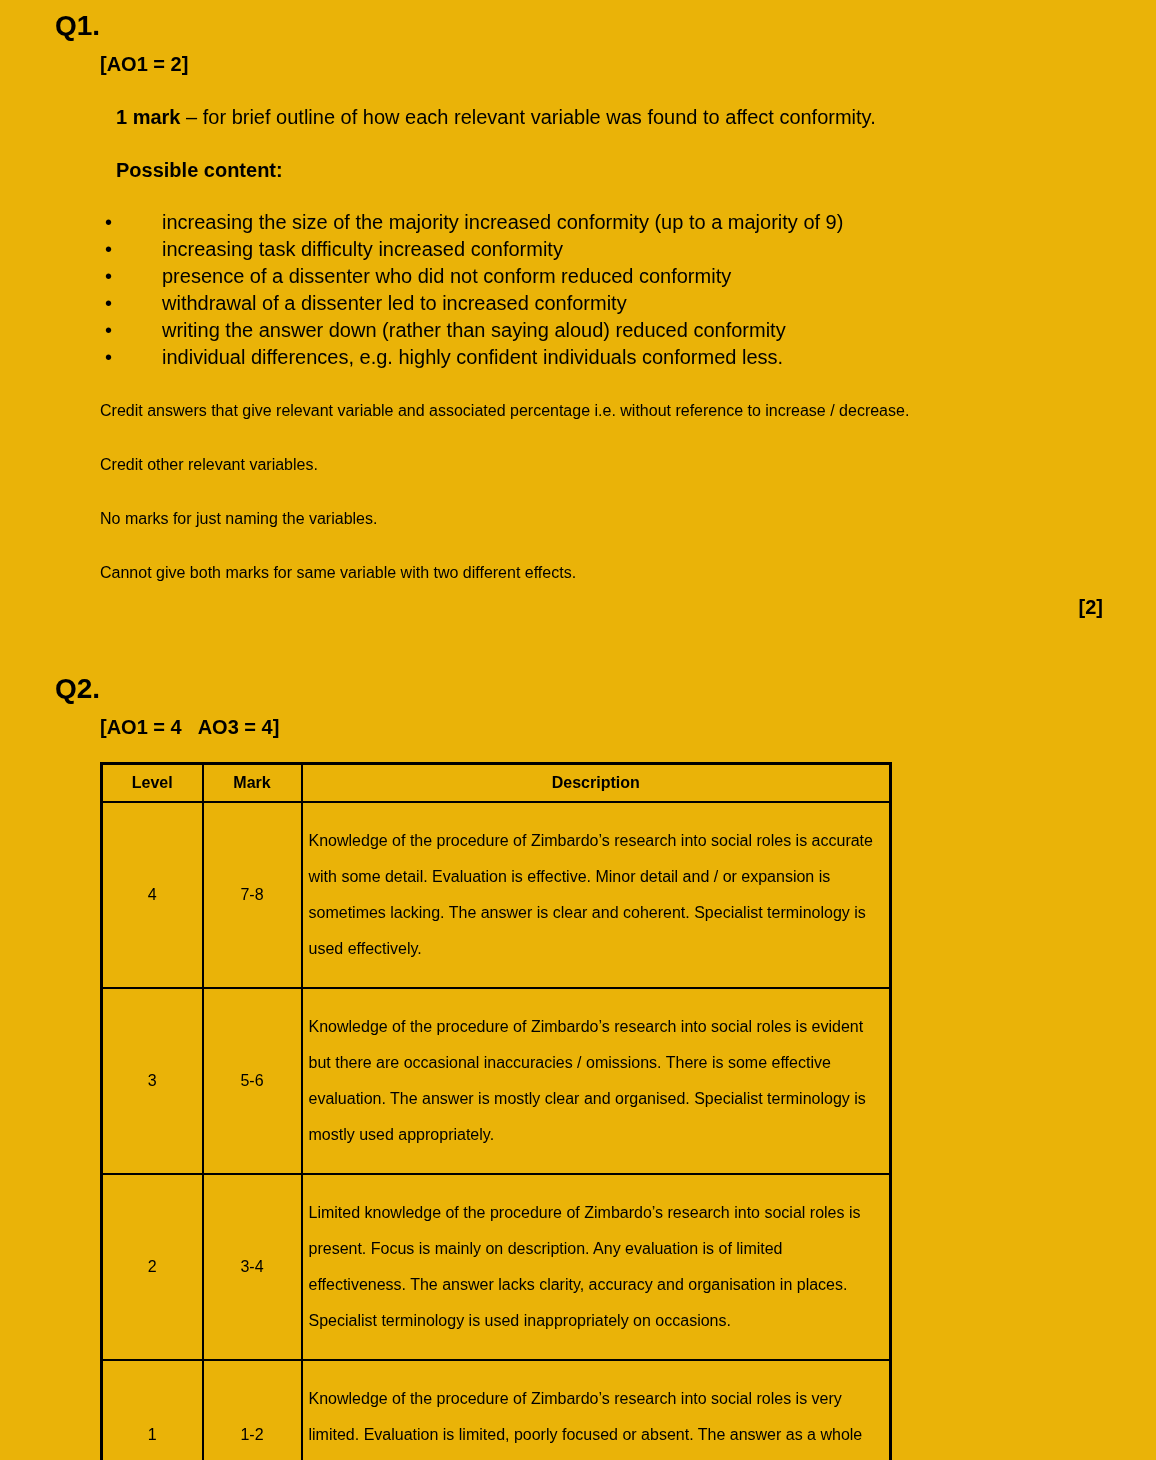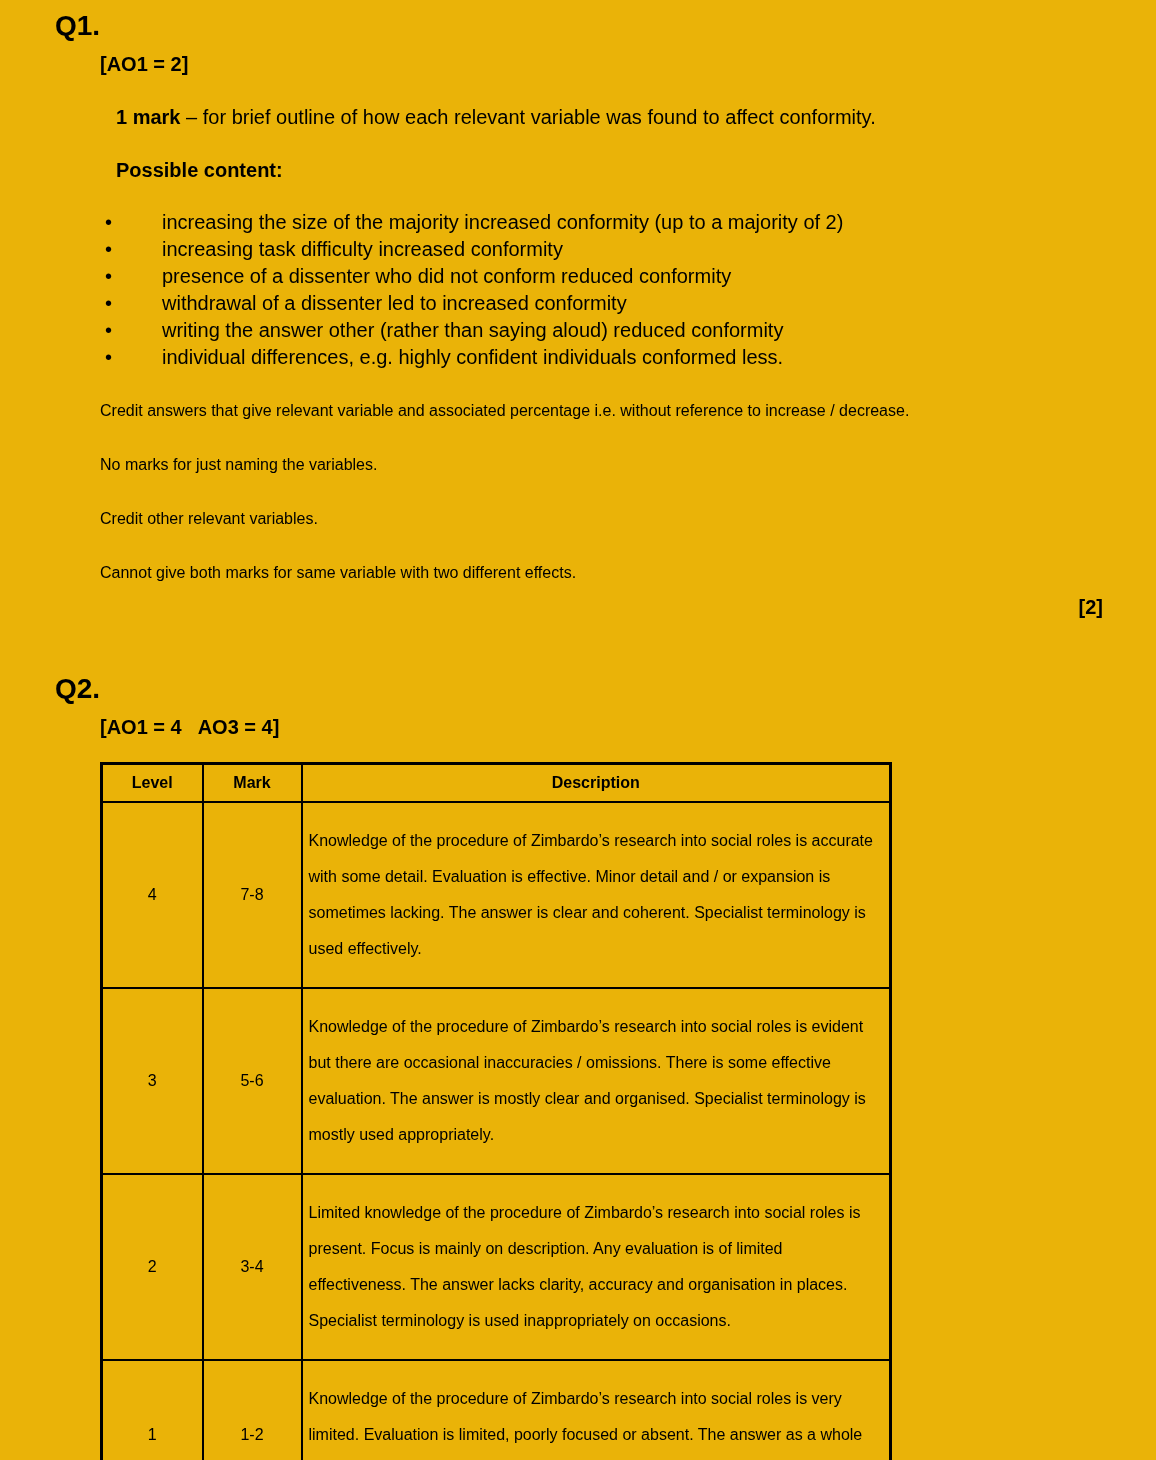--- a/index.html
+++ b/index.html
@@ -109,30 +109,30 @@
 
 <div class="page">
 
   <section>
     <h2 class="q-label">Q1.</h2>
     <div class="q-content">
       <p class="ao-line">[AO1 = 2]</p>
       <p class="body-line"><span class="bold">1 mark</span><span> – for brief outline of how each relevant variable was found to affect conformity.</span></p>
       <p class="body-line bold">Possible content:</p>
       <ul class="bullet-list">
-        <li>increasing the size of the majority increased conformity (up to a majority of 2)</li>
+        <li>increasing the size of the majority increased conformity (up to a majority of 9)</li>
         <li>increasing task difficulty increased conformity</li>
         <li>presence of a dissenter who did not conform reduced conformity</li>
         <li>withdrawal of a dissenter led to increased conformity</li>
-        <li>writing the answer other (rather than saying aloud) reduced conformity</li>
+        <li>writing the answer down (rather than saying aloud) reduced conformity</li>
         <li>individual differences, e.g. highly confident individuals conformed less.</li>
       </ul>
       <p class="note">Credit answers that give relevant variable and associated percentage i.e. without reference to increase / decrease.</p>
+      <p class="note">Credit other relevant variables.</p>
       <p class="note">No marks for just naming the variables.</p>
-      <p class="note">Credit other relevant variables.</p>
       <p class="note">Cannot give both marks for same variable with two different effects.</p>
       <p class="total-marks">[2]</p>
     </div>
   </section>
 
   <section class="q2-section">
     <h2 class="q-label">Q2.</h2>
     <div class="q-content">
       <p class="ao-line">[AO1 = 4   AO3 = 4]</p>
       <table class="levels">

